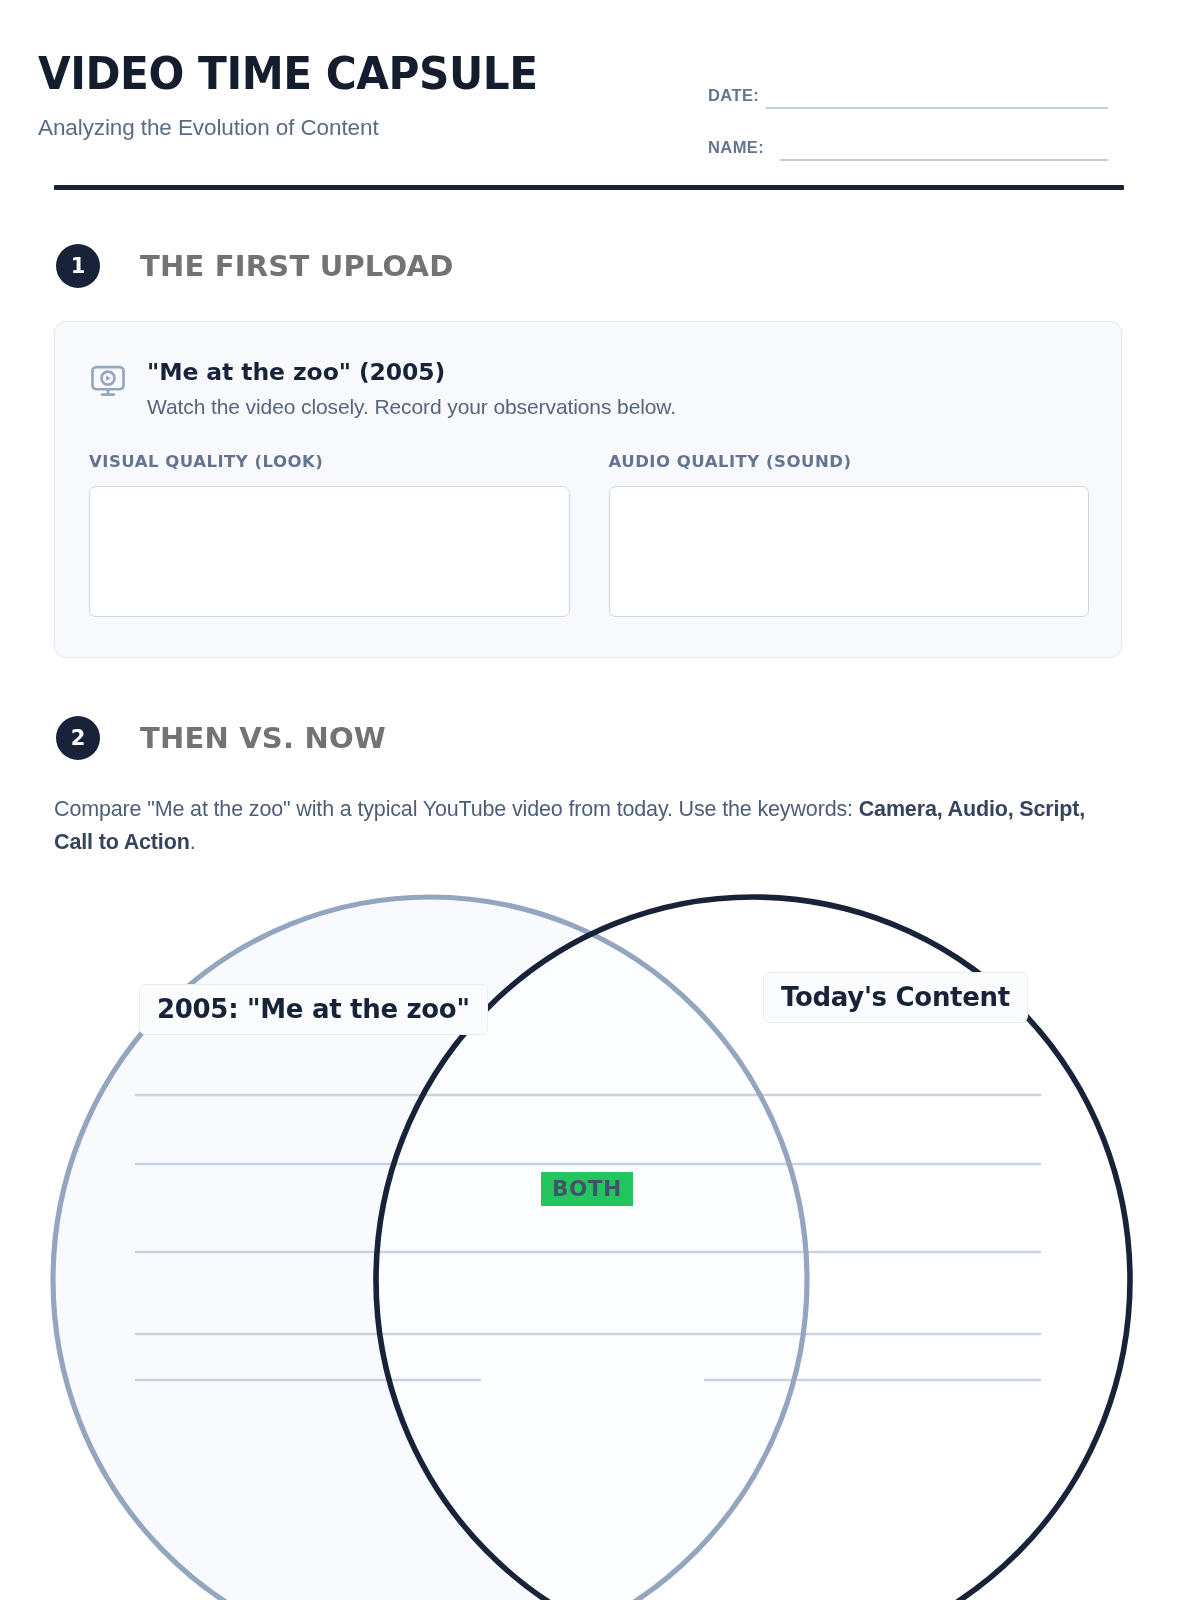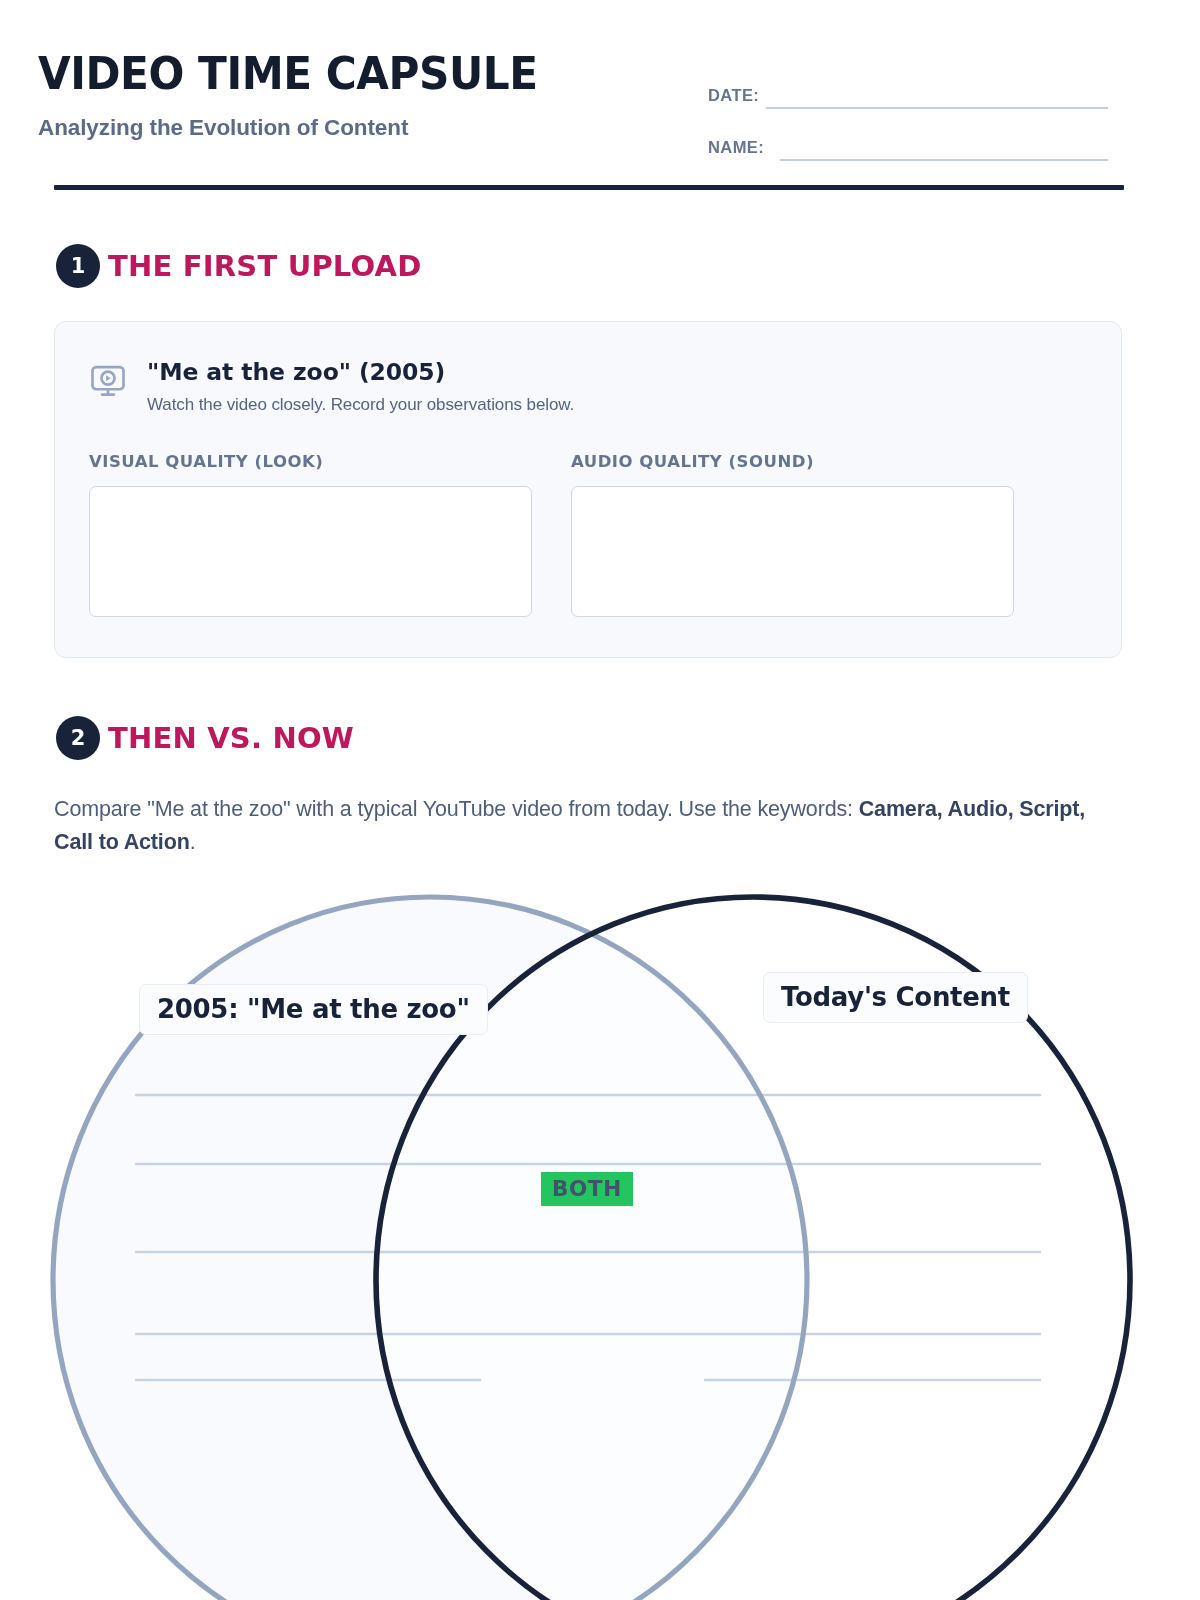--- a/index.html
+++ b/index.html
@@ -38,21 +38,21 @@
     line-height: 1.0;
     font-family: "DejaVu Sans", sans-serif;
     transform: scaleX(0.96);
     transform-origin: left center;
     white-space: nowrap;
   }
 
   #worksheet-subtitle {
     margin-top: 19px;
     font-size: 22.5px;
-    font-weight: 700;
+    font-weight: 400;
     color: #5b6b85;
     letter-spacing: -0.1px;
     white-space: nowrap;
   }
 
   #meta-block {
     position: absolute;
     right: 0;
     top: 15px;
     width: 400px;
@@ -109,25 +109,25 @@
     font-size: 21px;
     font-weight: 700;
     display: flex;
     align-items: center;
     justify-content: center;
     font-family: "DejaVu Sans", sans-serif;
     flex: 0 0 auto;
   }
 
   .section-title {
-    margin-left: 8px;
+    margin-left: 40px;
     font-size: 29px;
     font-weight: 800;
     letter-spacing: 0.2px;
-    color: #be185d;
+    color: #737373;
     font-family: "DejaVu Sans", sans-serif;
     white-space: nowrap;
   }
 
   #section1-head { left: 56px; top: 244px; }
   #section2-head { left: 56px; top: 716px; }
 
   
   #video-card {
     position: absolute;
@@ -161,37 +161,37 @@
     font-size: 23.5px;
     font-weight: 800;
     color: #18233a;
     letter-spacing: -0.1px;
     white-space: nowrap;
     font-family: "DejaVu Sans", sans-serif;
   }
 
   #video-instruction {
     margin-top: 9px;
-    font-size: 17px;
+    font-size: 21px;
     font-weight: 400;
     color: #55657e;
     letter-spacing: -0.1px;
     white-space: nowrap;
   }
 
   #observation-grid {
     position: absolute;
     left: 34px;
     top: 130px;
     width: 1000px;
     display: flex;
     gap: 39px;
   }
 
-  .obs-col { width: 443px; }
+  .obs-col { width: 481px; }
 
   .obs-label {
     font-size: 16.5px;
     font-weight: 700;
     letter-spacing: 0.5px;
     color: #66758f;
     white-space: nowrap;
     font-family: "DejaVu Sans", sans-serif;
   }
 

